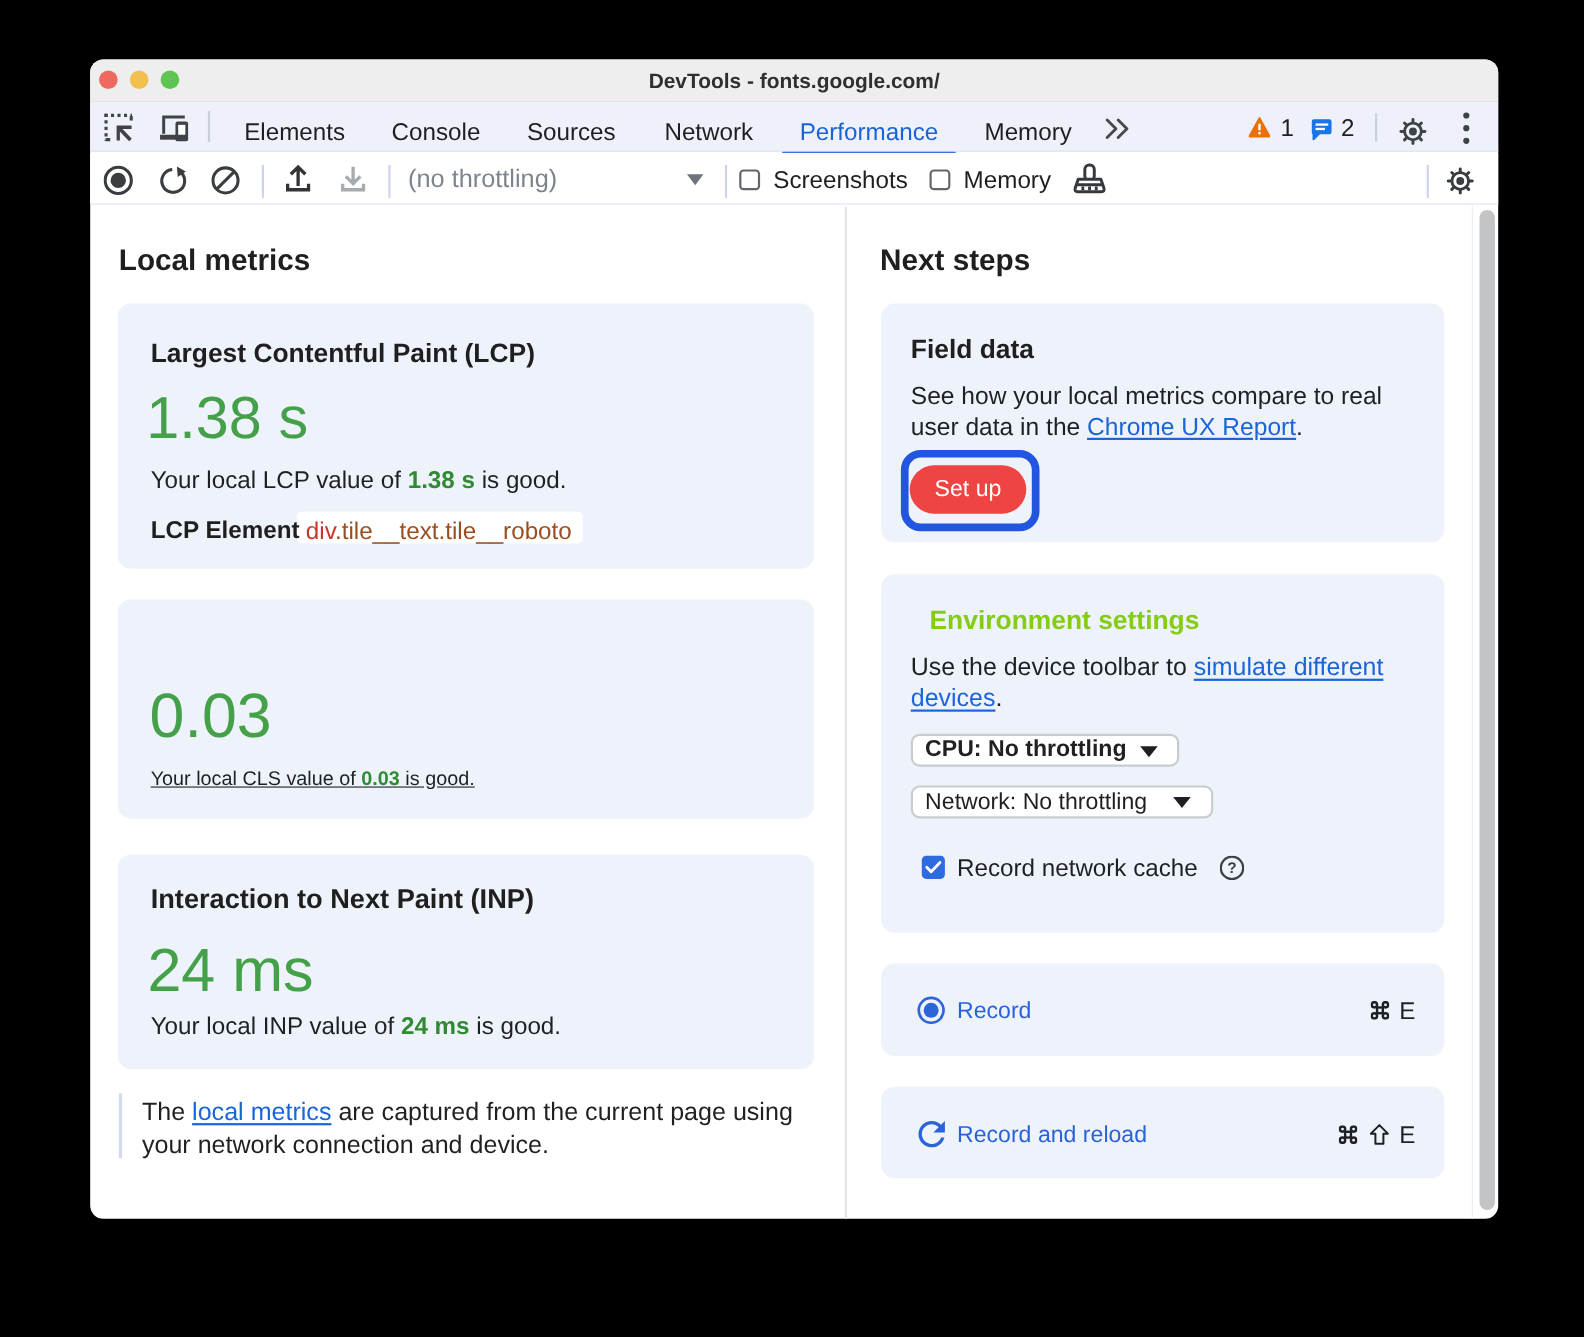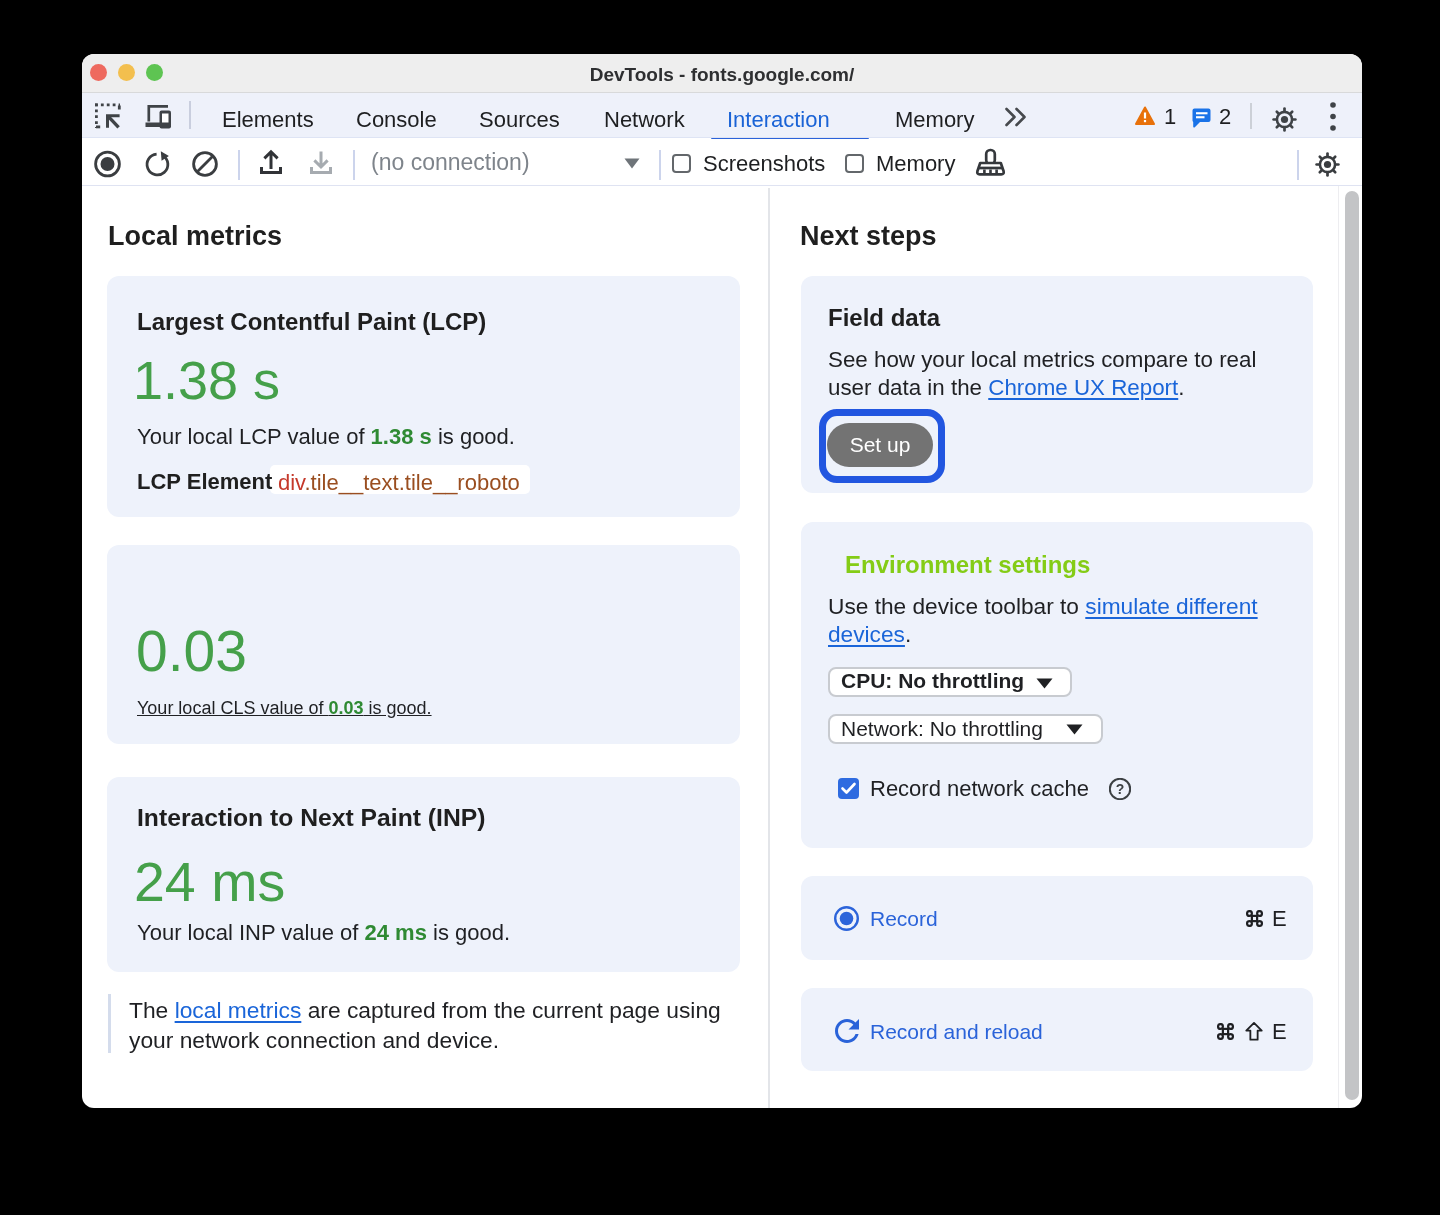--- a/index.html
+++ b/index.html
@@ -36,21 +36,21 @@
     </g>
     <rect x="52.5" y="21.5" width="18" height="4.5" fill="#3f4347"></rect>
     <rect x="66.5" y="9.5" width="11.5" height="18" rx="2" fill="#3f4347"></rect>
     <rect x="69" y="12.5" width="6.5" height="9" fill="#fff"></rect>
   </svg>
   <div class="abs" style="left:189px;top:101px;width:2px;height:28px;background:#c9cede;"></div>
   <div class="t" style="left:222px;top:109px;font-size:22px;color:#1e1f21;">Elements</div>
   <div class="t" style="left:356px;top:109px;font-size:22px;color:#1e1f21;">Console</div>
   <div class="t" style="left:479px;top:109px;font-size:22px;color:#1e1f21;">Sources</div>
   <div class="t" style="left:604px;top:109px;font-size:22px;color:#1e1f21;">Network</div>
-  <div class="t" style="left:727px;top:109px;font-size:22px;color:#1a63d6;">Interaction</div>
+  <div class="t" style="left:727px;top:109px;font-size:22px;color:#1a63d6;">Performance</div>
   <div class="abs" style="left:711px;top:137.5px;width:158px;height:4px;background:#2b62d9;border-radius:1px;"></div>
   <div class="t" style="left:895px;top:109px;font-size:22px;color:#1e1f21;">Memory</div>
   <svg class="abs" style="left:1004px;top:107px;" width="24" height="20" viewBox="0 0 24 20">
     <path d="M2.5 2 l8 8 -8 8 M12.5 2 l8 8 -8 8" stroke="#46494d" stroke-width="2.6" fill="none" stroke-linecap="round" stroke-linejoin="round"></path>
   </svg>
   <svg class="abs" style="left:1135px;top:106px;" width="20" height="20" viewBox="0 0 20 20">
     <path d="M10 1.5 L19 18 H1 Z" fill="#e8710a" stroke="#e8710a" stroke-width="2" stroke-linejoin="round"></path>
     <rect x="8.9" y="6.5" width="2.2" height="6" fill="#fff"></rect>
     <rect x="8.9" y="14" width="2.2" height="2.2" fill="#fff"></rect>
   </svg>
@@ -125,21 +125,21 @@
         <path d="M5.8 5.8 l1.85 1.85"></path>
           <path d="M19.35 19.35 l1.85 1.85"></path>
         <path d="M21.2 5.8 l-1.85 1.85"></path>
           <path d="M7.65 19.35 l-1.85 1.85"></path>
       </g>
     </g>
     <circle cx="13.5" cy="13.5" r="3.6" fill="#3a3d40"></circle>
   </svg>
   <div class="abs" style="left:238px;top:150px;width:2px;height:30px;background:#ccd4ec;"></div>
   <div class="abs" style="left:353px;top:150px;width:2px;height:30px;background:#ccd4ec;"></div>
-  <div class="t" style="left:371px;top:151px;font-size:23px;color:#7e848b;">(no connection)</div>
+  <div class="t" style="left:371px;top:151px;font-size:23px;color:#7e848b;">(no throttling)</div>
   <div class="abs" style="left:659px;top:150px;width:2px;height:30px;background:#ccd4ec;"></div>
   <div class="abs" style="left:672px;top:154px;width:19px;height:19px;border:2px solid #63676b;border-radius:4px;box-sizing:border-box;background:#fff;"></div>
   <div class="t" style="left:703px;top:153px;font-size:22px;color:#1e1f21;">Screenshots</div>
   <div class="abs" style="left:845px;top:154px;width:19px;height:19px;border:2px solid #63676b;border-radius:4px;box-sizing:border-box;background:#fff;"></div>
   <div class="t" style="left:876px;top:153px;font-size:22px;color:#1e1f21;">Memory</div>
   <div class="abs" style="left:1297px;top:150px;width:2px;height:30px;background:#ccd4ec;"></div>
 
   <div class="abs" style="left:768px;top:188px;width:2px;height:920px;background:#e3e5e9;"></div>
   <div class="abs" style="left:1338px;top:186px;width:1px;height:922px;background:#ededf0;"></div>
   <div class="abs" style="left:1345px;top:191px;width:14px;height:909px;background:#c3c4c6;border-radius:7px;"></div>
@@ -165,21 +165,21 @@
 
   <div class="abs" style="left:108px;top:994px;width:3px;height:59px;background:#d4dcec;"></div>
   <div class="abs" style="left:129px;top:995px;width:605px;font-size:22.8px;line-height:30px;color:#1f2023;">The <a href="#">local metrics</a> are captured from the current page using your network connection and device.</div>
 
   <div class="t" style="left:800px;top:223px;font-size:27px;font-weight:700;color:#1f1f1f;">Next steps</div>
 
   <div class="abs" style="left:801px;top:276px;width:512px;height:217px;background:#eef2fb;border-radius:12px;"></div>
   <div class="t" style="left:828px;top:306px;font-size:24px;font-weight:700;color:#1f1f1f;">Field data</div>
   <div class="abs" style="left:828px;top:346px;width:470px;font-size:22.35px;line-height:28px;color:#1f2023;">See how your local metrics compare to real user data in the <a href="#">Chrome UX Report</a>.</div>
   <div class="abs" style="left:819px;top:409px;width:126px;height:74px;border:7px solid #2256e0;border-radius:18px;box-sizing:border-box;"></div>
-  <div class="abs" style="left:827px;top:423px;width:106px;height:44px;background:#737373;border-radius:22px;color:#fff;font-size:21px;text-align:center;line-height:44px;">Set up</div>
+  <div class="abs" style="left:827px;top:423px;width:106px;height:44px;background:#ef4444;border-radius:22px;color:#fff;font-size:21px;text-align:center;line-height:44px;">Set up</div>
 
   <div class="abs" style="left:801px;top:522px;width:512px;height:326px;background:#eef2fb;border-radius:12px;"></div>
   <div class="t" style="left:845px;top:553px;font-size:24px;font-weight:700;color:#84cc16;">Environment settings</div>
   <div class="abs" style="left:828px;top:592px;width:470px;font-size:22.7px;line-height:28px;color:#1f2023;">Use the device toolbar to <a href="#">simulate different devices</a>.</div>
   <div class="abs" style="left:828px;top:667px;width:244px;height:30px;background:#fff;border:2px solid #c8cbd0;border-radius:8px;box-sizing:border-box;"></div>
   <div class="t" style="left:841px;top:670px;font-size:21px;color:#1f2023;font-weight:bold;">CPU: No throttling</div>
   <div class="abs" style="left:828px;top:714px;width:275px;height:30px;background:#fff;border:2px solid #c8cbd0;border-radius:8px;box-sizing:border-box;"></div>
   <div class="t" style="left:841px;top:718px;font-size:21px;color:#1f2023;">Network: No throttling</div>
   <svg class="abs" style="left:1036px;top:678px;" width="17" height="11" viewBox="0 0 17 11">
     <path d="M0.5 0.5 h16 L8.5 10.5 Z" fill="#1f2023"></path>

